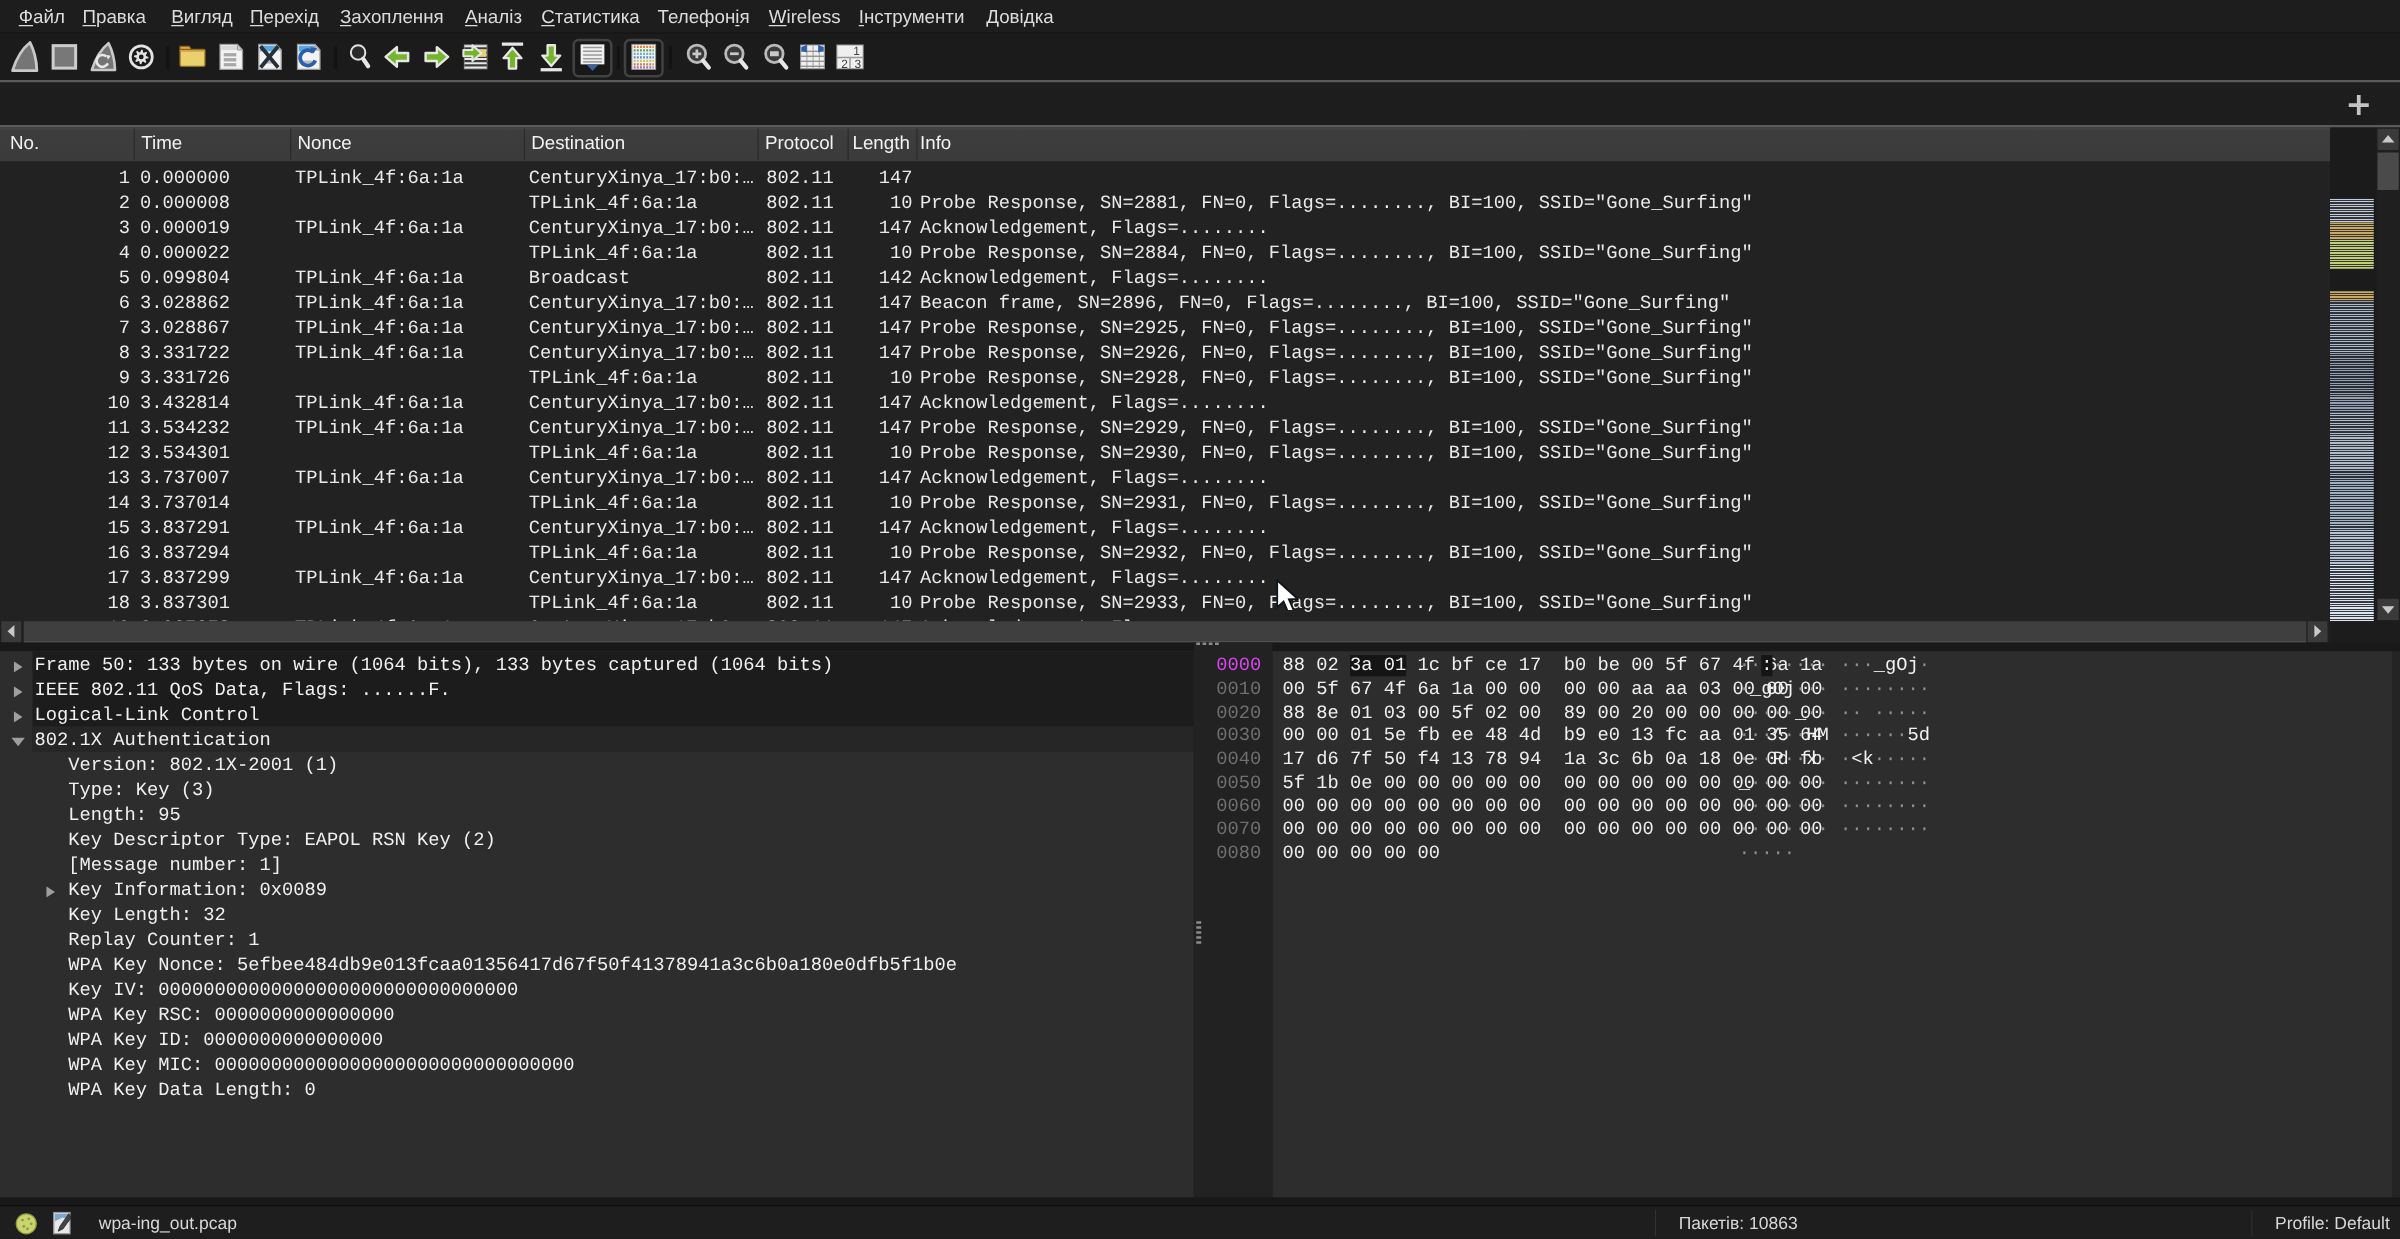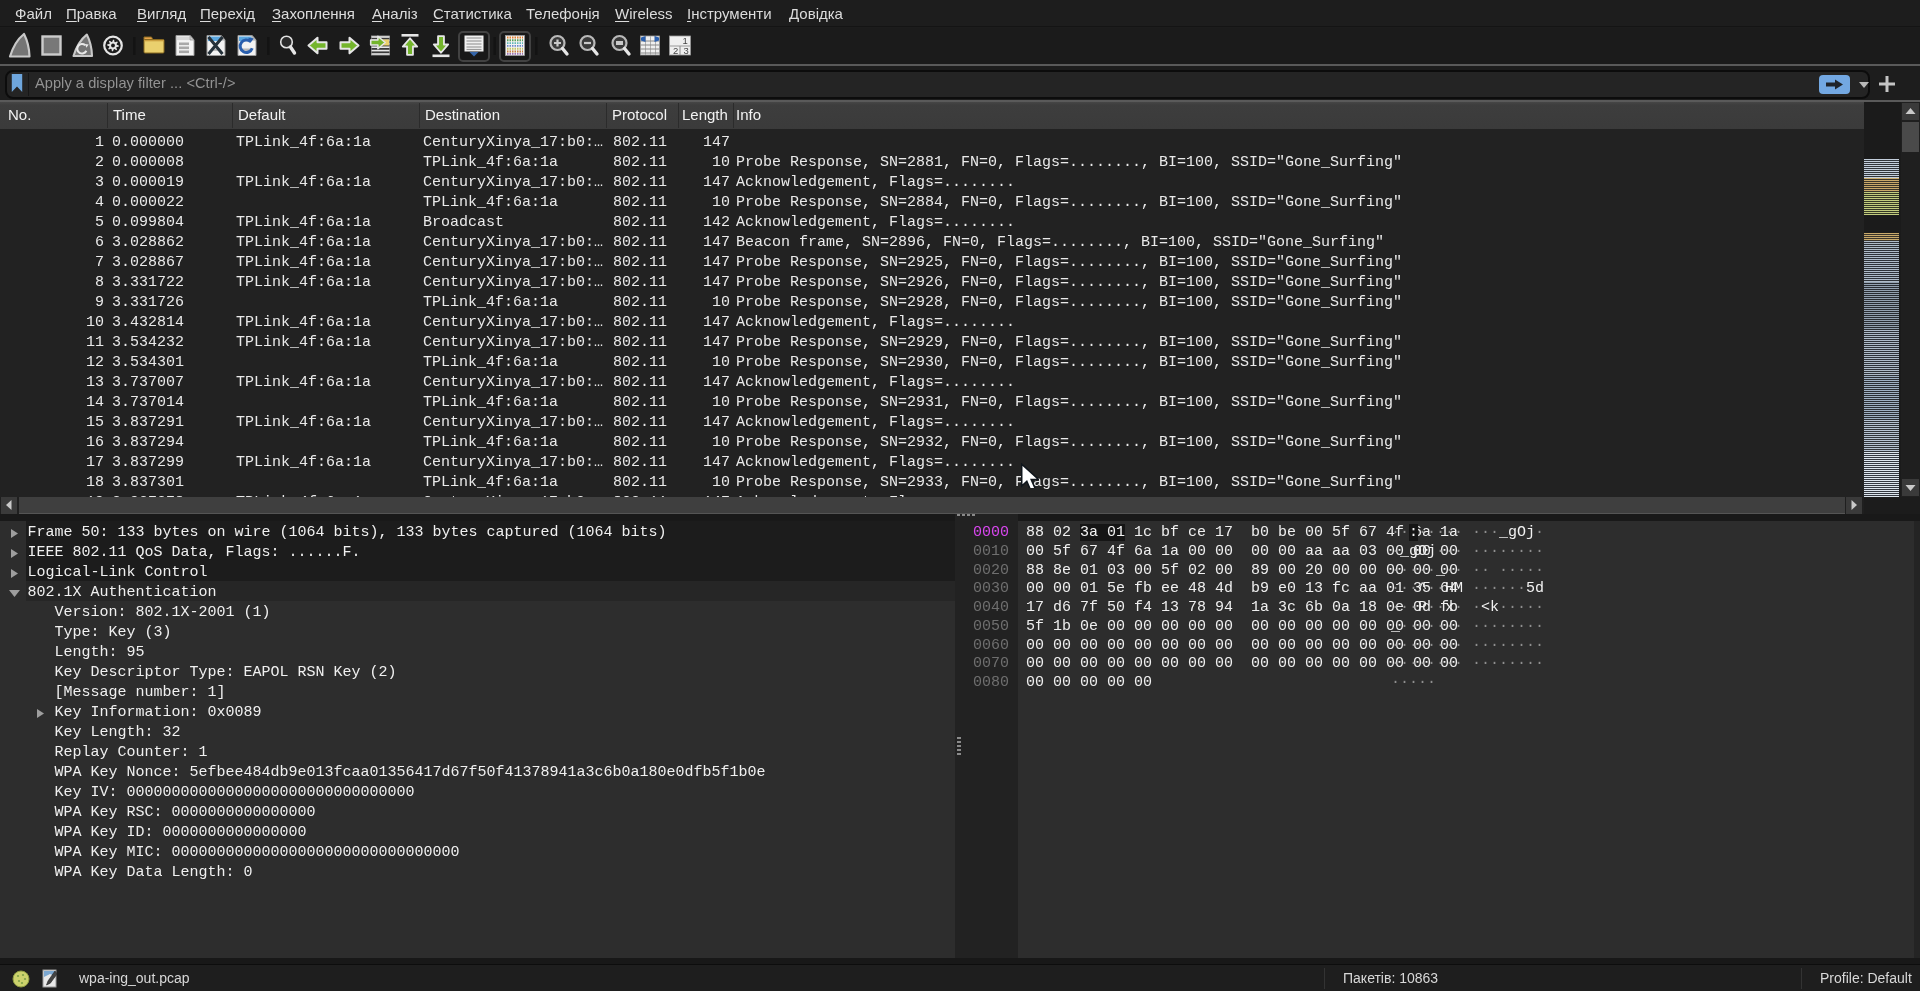--- a/index.html
+++ b/index.html
@@ -267,42 +267,29 @@
           <path d="M-10.5,0.5 H10.5 M0,0.5 V9.5" stroke="#999" stroke-width="1.2"></path>
           <text x="2.5" y="-1.5" font-size="9.5" fill="#444" font-family="Liberation Sans, sans-serif">1</text>
           <text x="-7" y="8.8" font-size="9.5" fill="#444" font-family="Liberation Sans, sans-serif">2</text>
           <text x="3.5" y="8.8" font-size="9.5" fill="#444" font-family="Liberation Sans, sans-serif">3</text>
         </g>
       </g>
     </svg>
   </div>
   <div id="fsep1"></div>
   <div id="filterbar">
-    <div id="finput">
-      <svg id="fbook" viewBox="0 0 11 19">
-        <path d="M0,0 H11 V19 L5.5,13.2 0,19 Z" fill="#6ea6dd"></path>
-      </svg>
-      <div id="fdiv"></div>
-      <div id="fplace">Apply a display filter ... &lt;Ctrl-/&gt;</div>
-      <svg id="fapply" viewBox="0 0 31 19">
-        <path d="M7,7.5 H16 V4.5 L24,9.5 16,14.5 V11.5 H7 Z" fill="#20242a"></path>
-      </svg>
-      <svg style="position:absolute;left:1850px;top:8px" width="14" height="9" viewBox="0 0 14 9">
-        <path d="M2,2 H12 L7,8 Z" fill="#b8b8b8"></path>
-      </svg>
-    </div>
     <svg style="position:absolute;left:1877px;top:8px" width="20" height="20" viewBox="0 0 20 20">
       <path d="M8.5,2 h3 v6.5 H18 v3 h-6.5 V18 h-3 v-6.5 H2 v-3 h6.5 Z" fill="#c4c4c4"></path>
     </svg>
   </div>
   <div id="fsep2"></div>
   <div id="phead">
     <span style="left:8px">No.</span>
     <span style="left:113px">Time</span>
-    <span style="left:238px">Default</span>
+    <span style="left:238px">Nonce</span>
     <span style="left:425px">Destination</span>
     <span style="left:612px">Protocol</span>
     <span style="left:682px">Length</span>
     <span style="left:736px">Info</span>
     <i style="left:107px"></i>
     <i style="left:232px"></i>
     <i style="left:419px"></i>
     <i style="left:606px"></i>
     <i style="left:678px"></i>
     <i style="left:733px"></i>

